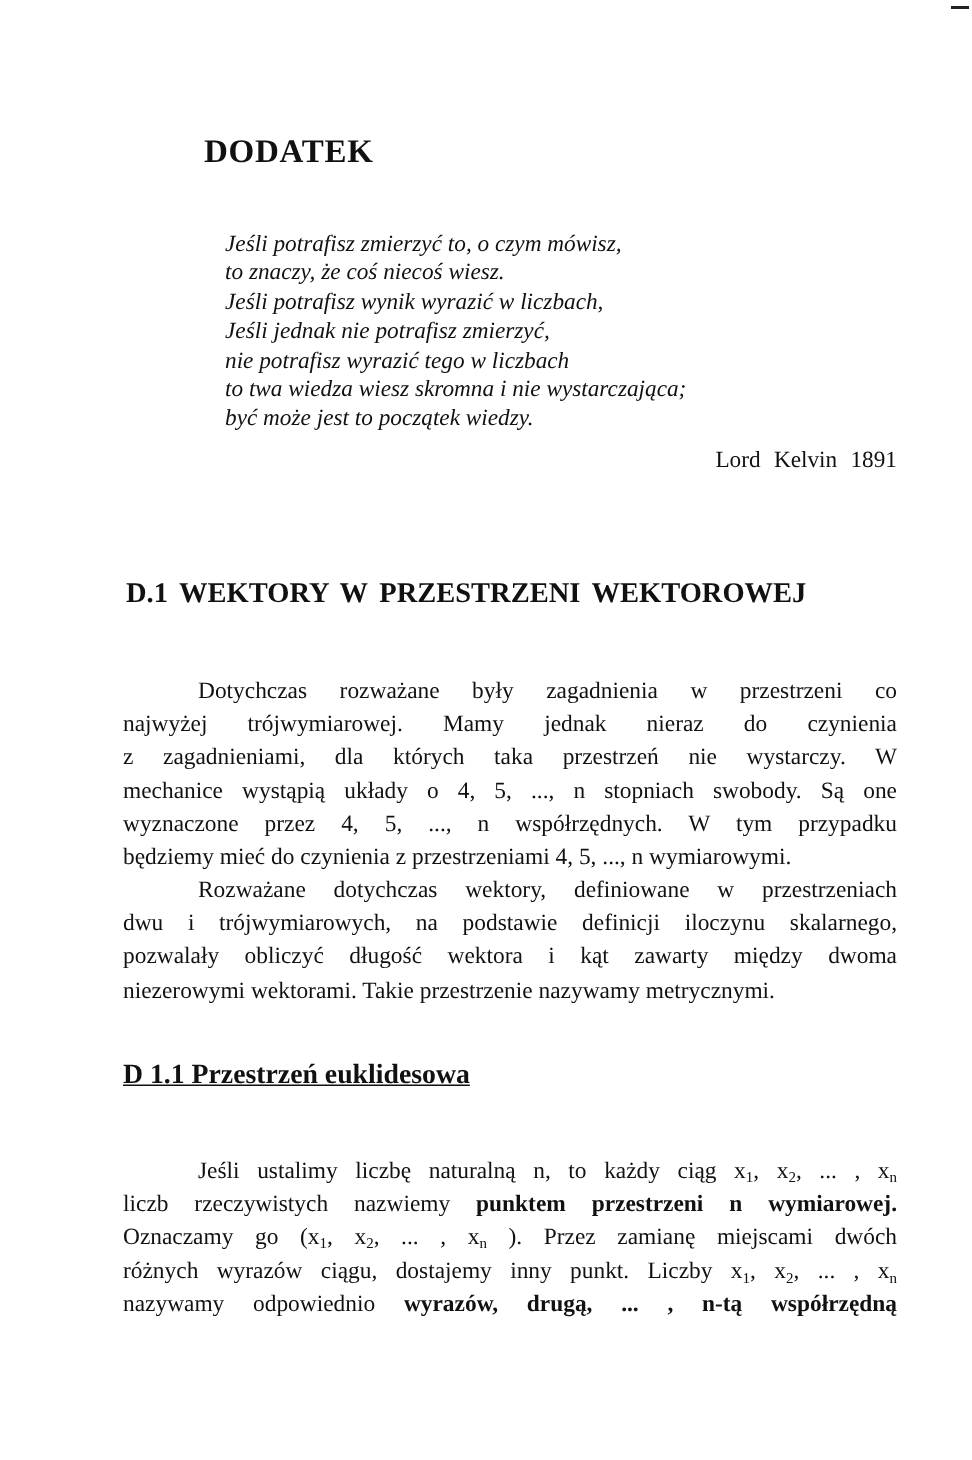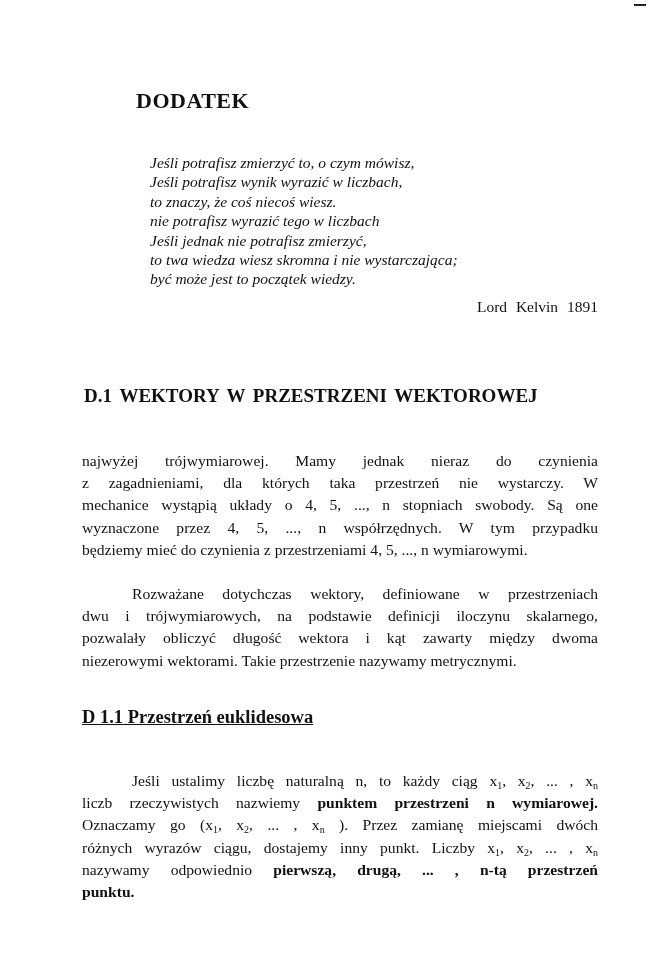--- a/index.html
+++ b/index.html
@@ -27,32 +27,33 @@
   </style>
 </head>
 <body>
 
 <div class="corner-mark"></div>
 
 <h1 class="title">DODATEK</h1>
 
 <div class="epigraph">
   <span class="line">Jeśli potrafisz zmierzyć to, o czym mówisz,</span>
+  <span class="line">to znaczy, że coś niecoś wiesz.</span>
   <span class="line">Jeśli potrafisz wynik wyrazić w liczbach,</span>
-  <span class="line">to znaczy, że coś niecoś wiesz.</span>
+  <span class="line">Jeśli jednak nie potrafisz zmierzyć,</span>
   <span class="line">nie potrafisz wyrazić tego w liczbach</span>
-  <span class="line">Jeśli jednak nie potrafisz zmierzyć,</span>
   <span class="line">to twa wiedza wiesz skromna i nie wystarczająca;</span>
   <span class="line">być może jest to początek wiedzy.</span>
 </div>
 <div class="attribution">Lord Kelvin 1891</div>
 
 <h2 class="h2">D.1 WEKTORY W PRZESTRZENI WEKTOROWEJ</h2>
 
 <div class="para p1">
+  <span class="ln indent">Dotychczas rozważane były zagadnienia w przestrzeni co</span>
   <span class="ln">najwyżej trójwymiarowej. Mamy jednak nieraz do czynienia</span>
   <span class="ln">z zagadnieniami, dla których taka przestrzeń nie wystarczy. W</span>
   <span class="ln">mechanice wystąpią układy o 4, 5, ..., n stopniach swobody. Są one</span>
   <span class="ln">wyznaczone przez 4, 5, ..., n współrzędnych. W tym przypadku</span>
   <span class="ln last">będziemy mieć do czynienia z przestrzeniami 4, 5, ..., n wymiarowymi.</span>
 </div>
 
 <div class="para p2">
   <span class="ln indent">Rozważane dotychczas wektory, definiowane w przestrzeniach</span>
   <span class="ln">dwu i trójwymiarowych, na podstawie definicji iloczynu skalarnego,</span>
@@ -60,15 +61,14 @@
   <span class="ln last">niezerowymi wektorami. Takie przestrzenie nazywamy metrycznymi.</span>
 </div>
 
 <h3 class="h3">D 1.1 Przestrzeń euklidesowa</h3>
 
 <div class="para p3">
   <span class="ln indent"><span>Jeśli ustalimy liczbę naturalną n, to każdy ciąg x</span><sub>1</sub><span>, x</span><sub>2</sub><span>, ... , x</span><sub>n</sub></span>
   <span class="ln"><span>liczb rzeczywistych nazwiemy</span> <b>punktem przestrzeni n wymiarowej.</b></span>
   <span class="ln"><span>Oznaczamy go (x</span><sub>1</sub><span>, x</span><sub>2</sub><span>, ... , x</span><sub>n</sub><span> ). Przez zamianę miejscami dwóch</span></span>
   <span class="ln"><span>różnych wyrazów ciągu, dostajemy inny punkt. Liczby x</span><sub>1</sub><span>, x</span><sub>2</sub><span>, ... , x</span><sub>n</sub></span>
-  <span class="ln"><span>nazywamy odpowiednio</span> <b>pierwszą, drugą, ... , n-tą przestrzeń</b></span>
-  <span class="ln last"><b>punktu.</b></span>
+  <span class="ln"><span>nazywamy odpowiednio</span> <b>wyrazów, drugą, ... , n-tą współrzędną</b></span>
 </div>
 
 </body></html>

